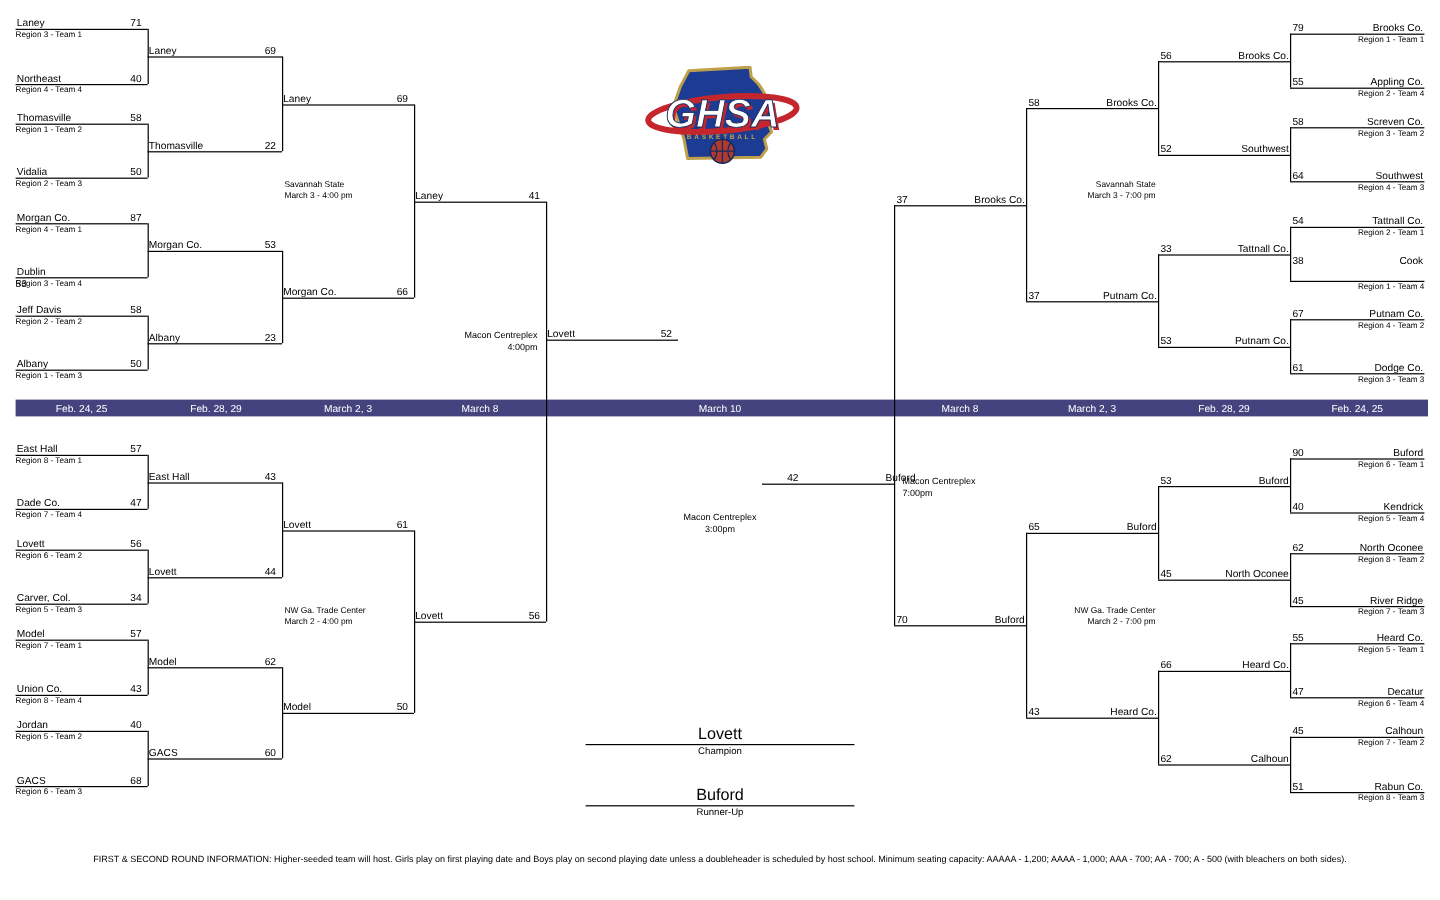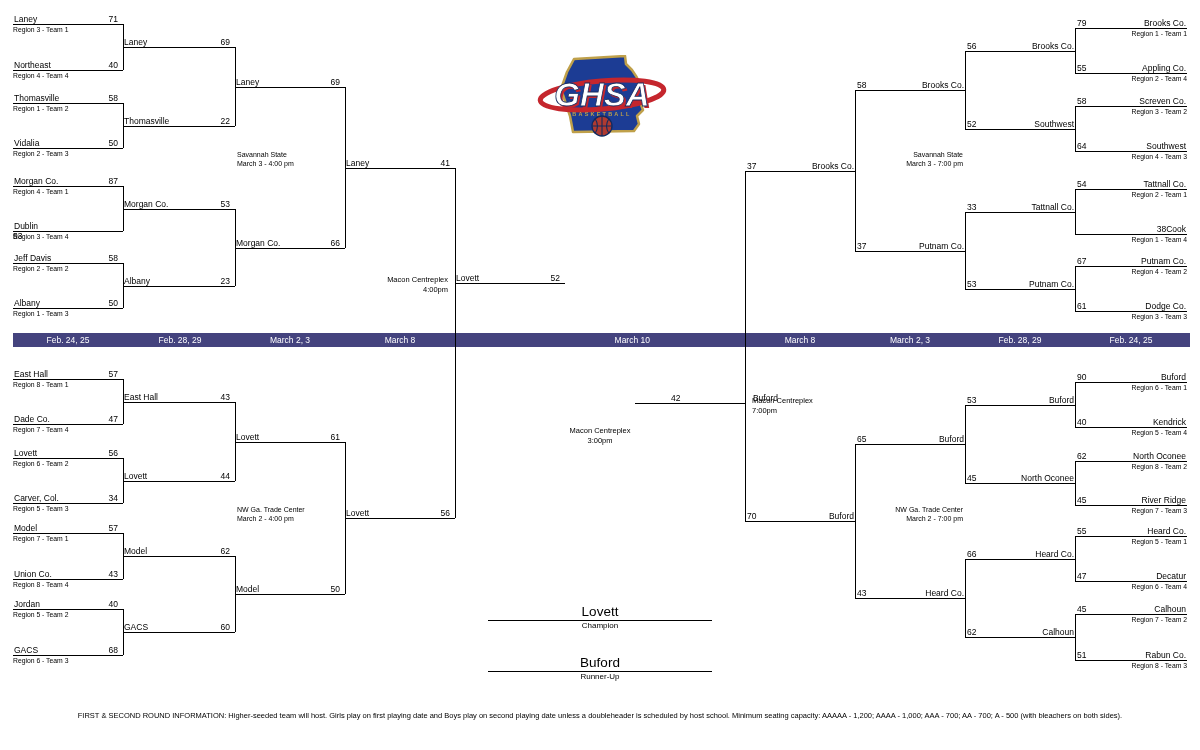--- a/index.html
+++ b/index.html
@@ -80,21 +80,21 @@
   <div class="hline" style="left:488px;top:671px;width:224px;"></div>
   <div class="sublabel" style="top:672px;">Runner-Up</div>
 
   <div id="footer">FIRST &amp; SECOND ROUND INFORMATION: Higher-seeded team will host.  Girls play on first playing date and Boys play on second playing date unless a doubleheader is scheduled by host school.  Minimum seating capacity: AAAAA - 1,200; AAAA - 1,000; AAA - 700; AA - 700; A - 500 (with bleachers on both sides).</div>
 
 <div class="" id="datebar" style="background: rgb(68, 67, 126);"></div>
     <div class="datelabel" style="left: 18px;">Feb. 24, 25</div>
     <div class="datelabel" style="left: 130px;">Feb. 28, 29</div>
     <div class="datelabel" style="left: 240px;">March 2, 3</div>
     <div class="datelabel" style="left: 350px;">March 8</div>
-    <div class="datelabel" style="left: 550px; text-align: right;">March 10</div>
+    <div class="datelabel" style="left: 550px;">March 10</div>
     <div class="datelabel" style="left: 750px;">March 8</div>
     <div class="datelabel" style="left: 860px;">March 2, 3</div>
     <div class="datelabel" style="left: 970px;">Feb. 28, 29</div>
     <div class="datelabel" style="left: 1081px;">Feb. 24, 25</div>
     <div class="hline" style="left: 13px; top: 24px; width: 110px;"></div>
     <div class="ltext sideL" style="left: 13px; top: 14px; width: 110px;">
       <span class="nm">Laney</span>
       <span class="sc">71</span>
     </div>
     <div class="region" style="left: 13px; top: 26px; width: 110px;">Region 3 - Team 1</div>
@@ -296,21 +296,21 @@
       <span class="nm">Southwest</span>
     </div>
     <div class="region alignR" style="left: 1075px; top: 153px; width: 112px;">Region 4 - Team 3</div>
     <div class="hline" style="left: 1075px; top: 189px; width: 112px;"></div>
     <div class="ltext sideR" style="left: 1075px; top: 179px; width: 112px;">
       <span class="sc">54</span>
       <span class="nm">Tattnall Co.</span>
     </div>
     <div class="region alignR" style="left: 1075px; top: 191px; width: 112px;">Region 2 - Team 1</div>
     <div class="hline" style="left: 1075px; top: 234px; width: 112px;"></div>
-    <div class="ltext sideR" style="left: 1075px; top: 224px; width: 112px; justify-content: flex-end;">
+    <div class="ltext sideR" style="left: 1075px; top: 212px; width: 112px;">
       <span class="sc">38</span>
       <span class="nm">Cook</span>
     </div>
     <div class="region alignR" style="left: 1075px; top: 236px; width: 112px;">Region 1 - Team 4</div>
     <div class="hline" style="left: 1075px; top: 266px; width: 112px;"></div>
     <div class="ltext sideR" style="left: 1075px; top: 256px; width: 112px;">
       <span class="sc">67</span>
       <span class="nm">Putnam Co.</span>
     </div>
     <div class="region alignR" style="left: 1075px; top: 268px; width: 112px;">Region 4 - Team 2</div>
@@ -453,17 +453,17 @@
       <span class="nm">Buford</span>
     </div>
     <div class="vline" style="left: 455px; top: 168px; height: 350px;"></div>
     <div class="vline" style="left: 745px; top: 171px; height: 350px;"></div>
     <div class="hline" style="left: 455px; top: 283px; width: 110px;"></div>
     <div class="ltext sideL" style="left: 455px; top: 273px; width: 110px;">
       <span class="nm">Lovett</span>
       <span class="sc">52</span>
     </div>
     <div class="hline" style="left: 635px; top: 403px; width: 110px;"></div>
-    <div class="ltext sideR" style="left: 669px; top: 393px; width: 110px; gap: 12px;">
+    <div class="ltext sideR" style="left: 654px; top: 393px; width: 110px; gap: 12px;">
       <span class="sc">42</span>
       <span class="nm">Buford</span>
     </div>
   </div>
 
 </body></html>

